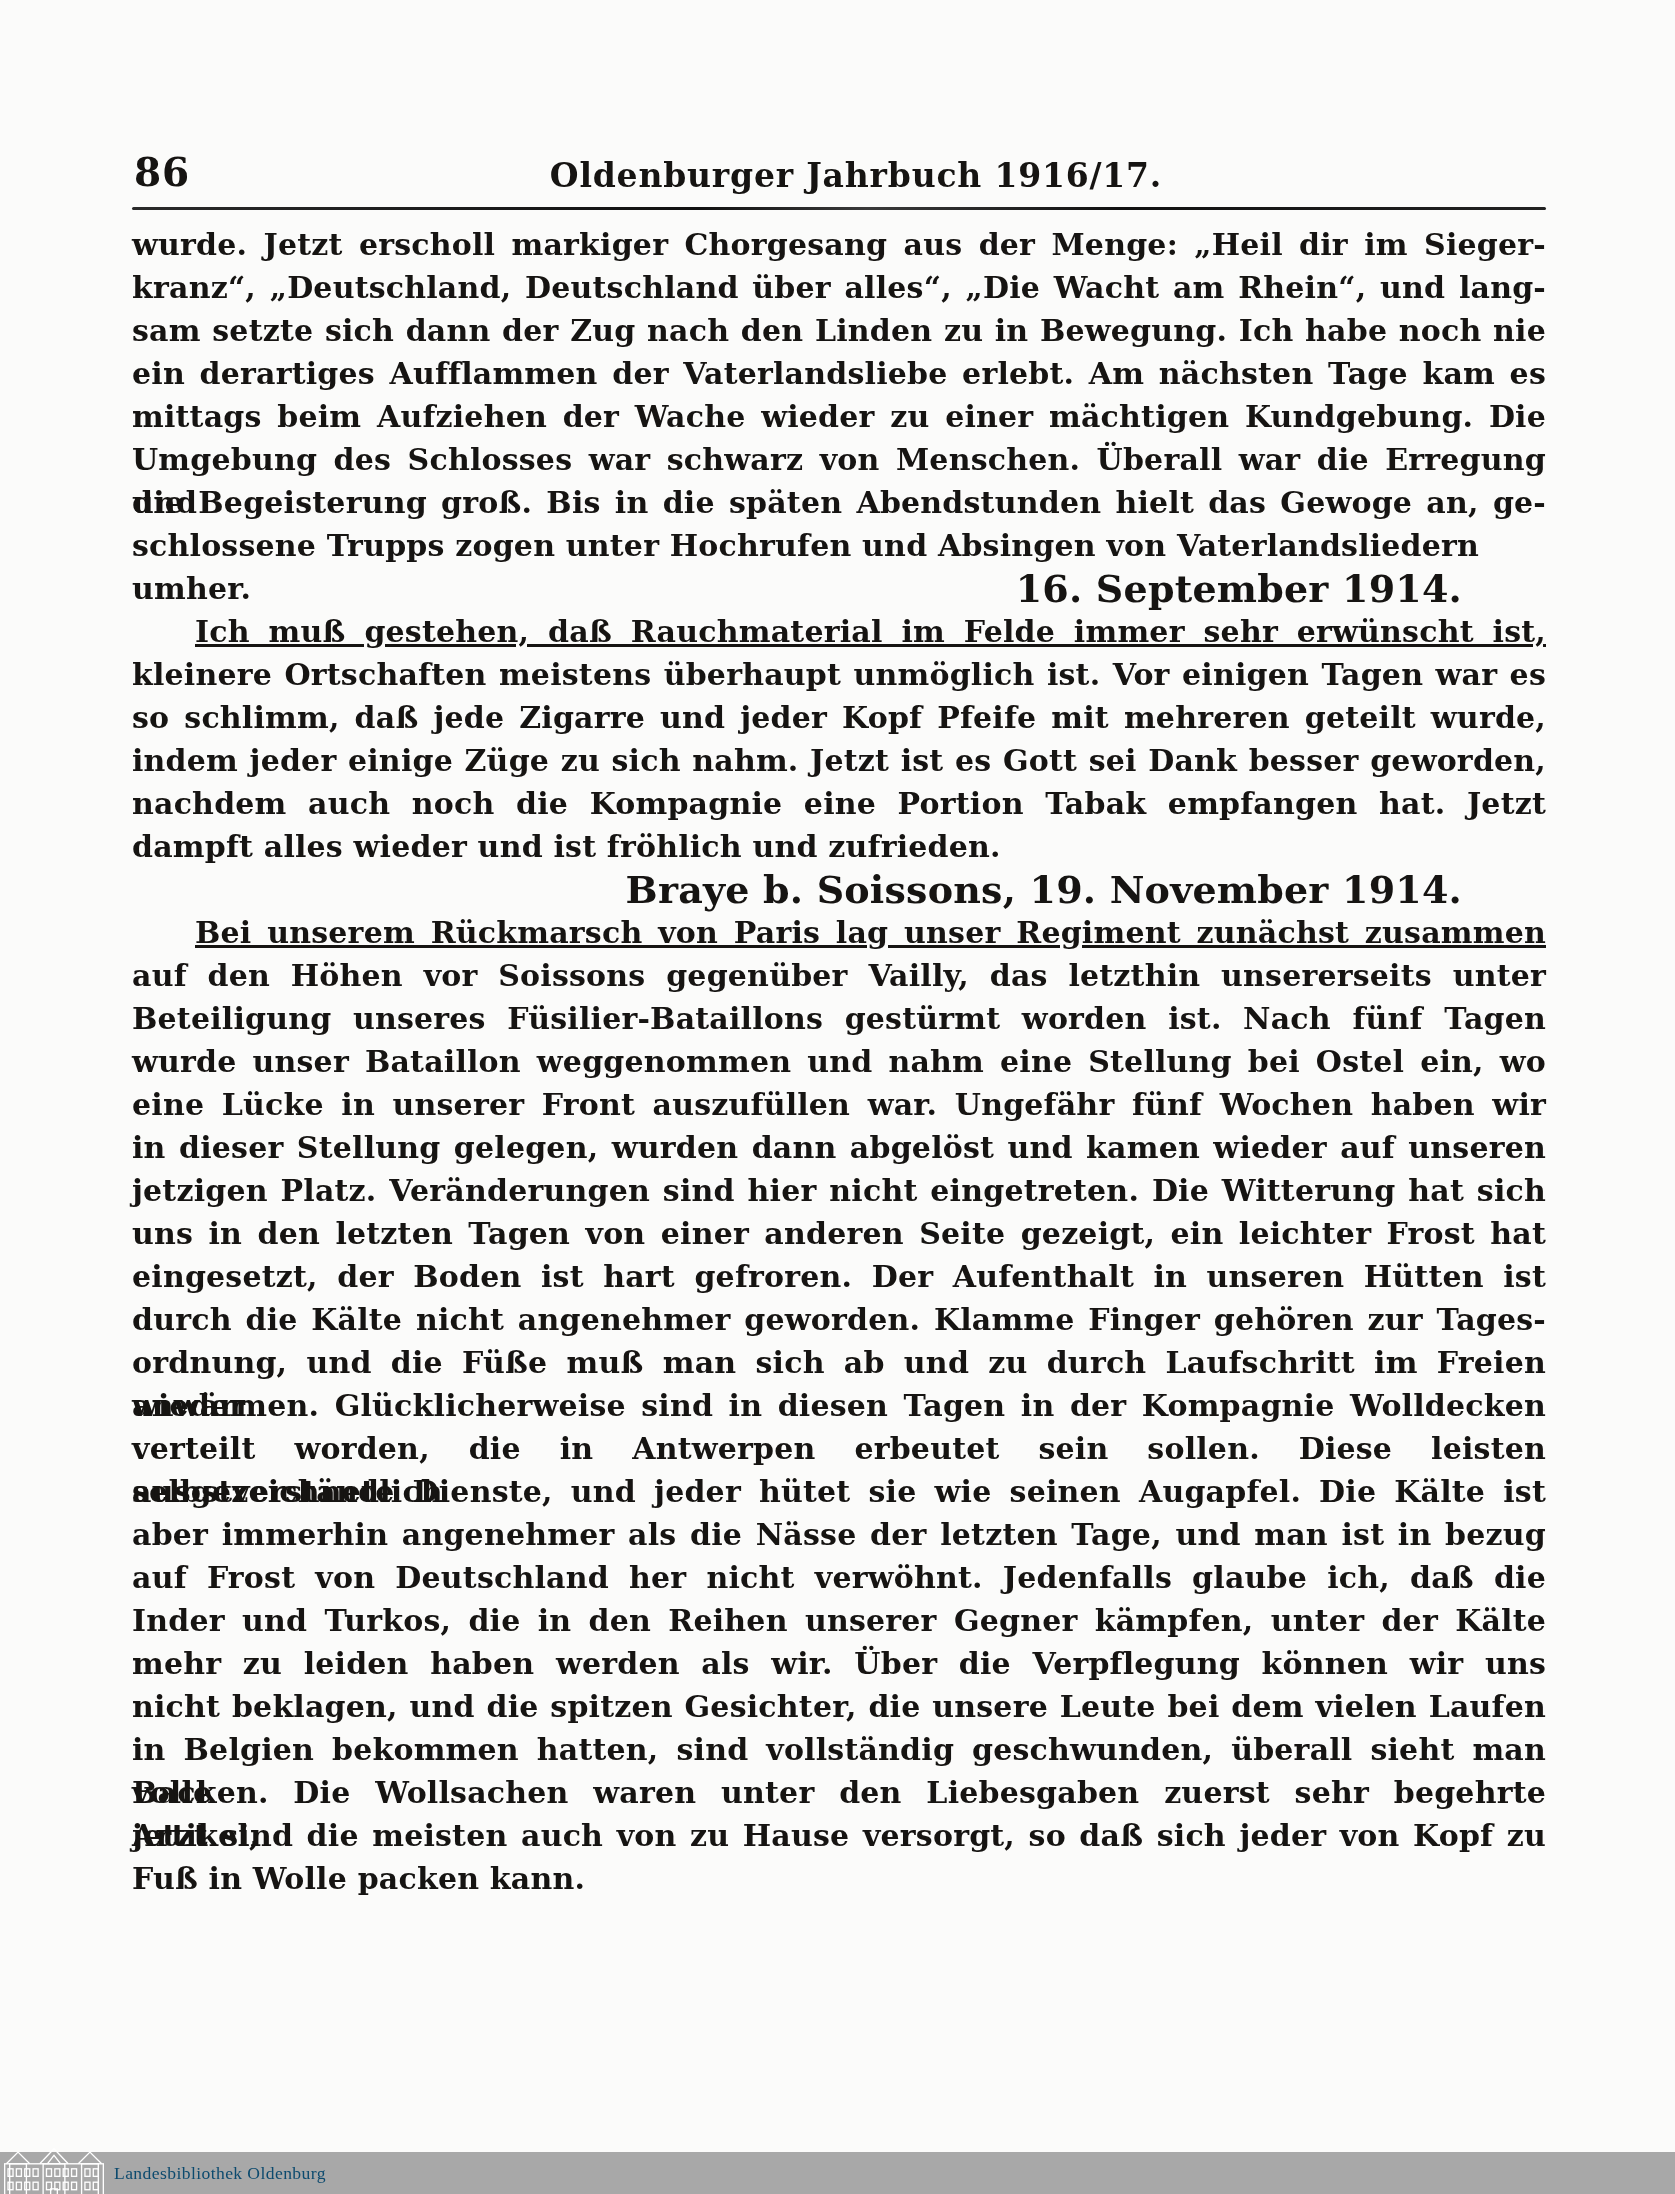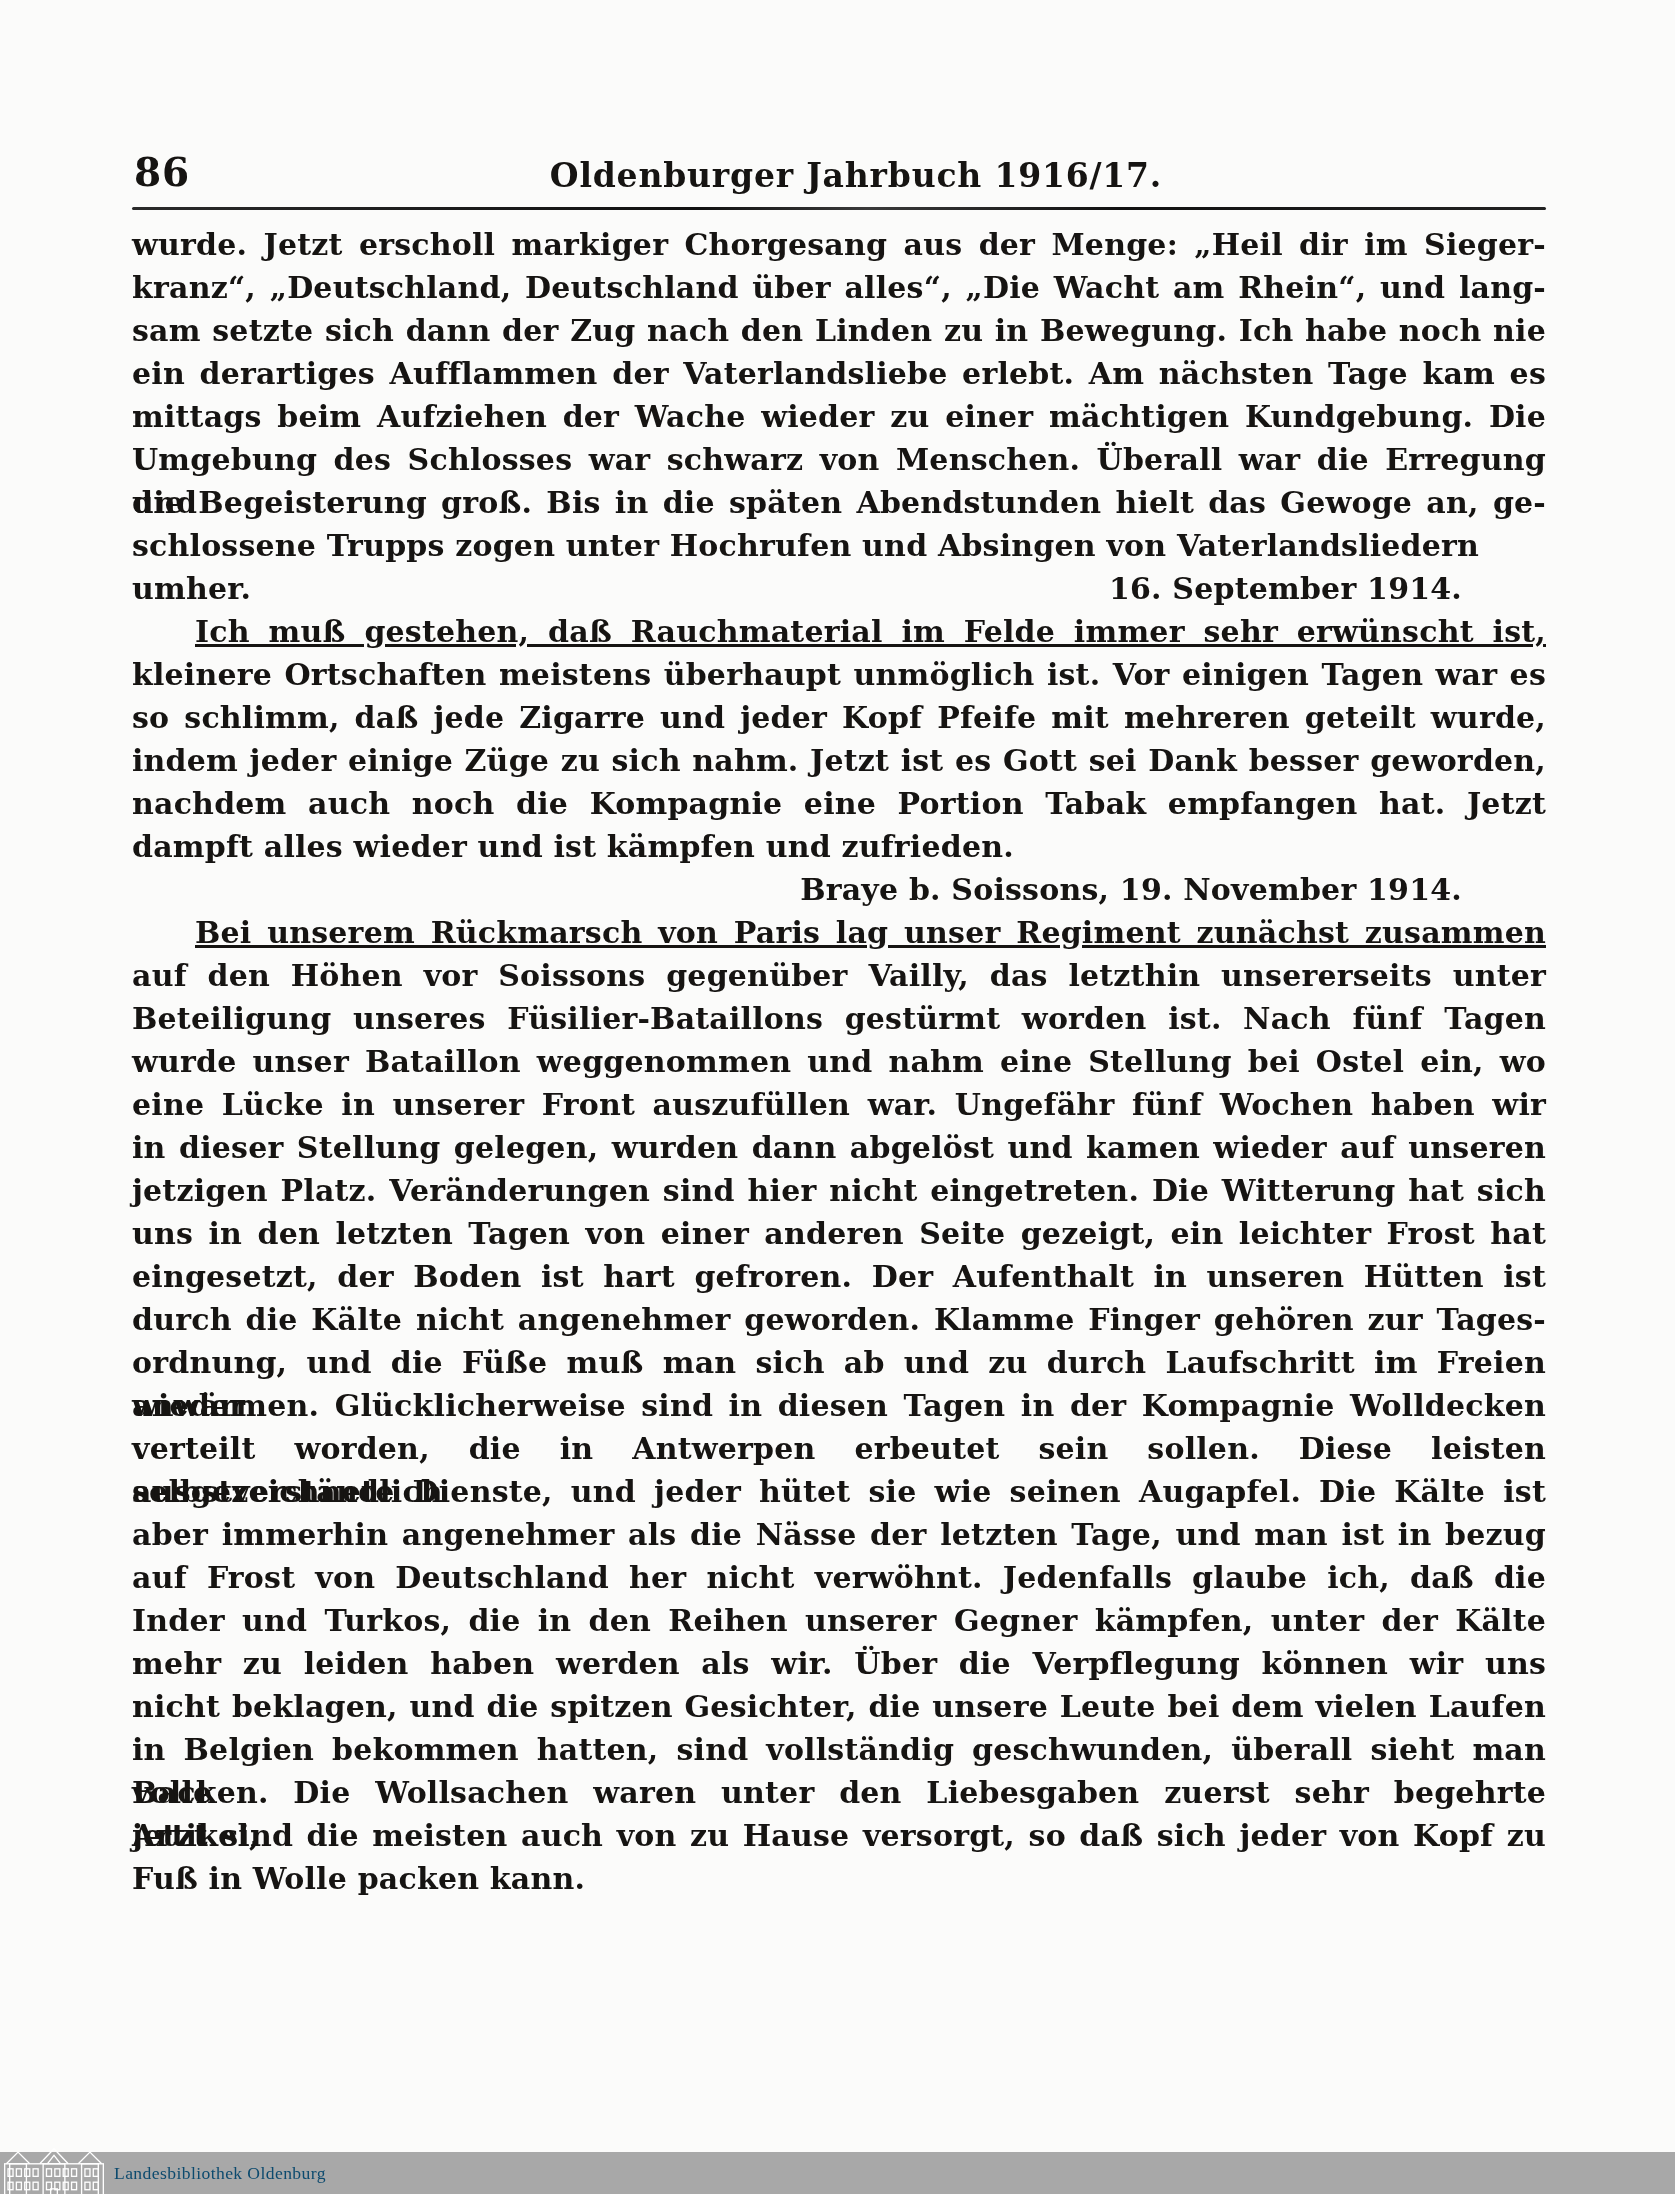--- a/index.html
+++ b/index.html
@@ -60,21 +60,21 @@
     text-align: justify;
     text-align-last: justify;
     letter-spacing: 0.2px;
   }
   .line.last {
     text-align: left;
     text-align-last: left;
   }
   .line.indent { text-indent: 63px; text-decoration: underline; }
   .dateline {
-    font-size: 30px;
+    font-size: 38px;
     font-weight: bold;
     line-height: 43px;
     height: 43px;
     text-align: right;
     padding-right: 84px;
     box-sizing: border-box;
     letter-spacing: 0.2px;
   }
 
   
@@ -122,21 +122,21 @@
       <div class="line">mittags beim Aufziehen der Wache wieder zu einer mächtigen Kundgebung.  Die</div>
       <div class="line">Umgebung des Schlosses war schwarz von Menschen.  Überall war die Erregung und</div>
       <div class="line">die Begeisterung groß.  Bis in die späten Abendstunden hielt das Gewoge an, ge-</div>
       <div class="line last">schlossene Trupps zogen unter Hochrufen und Absingen von Vaterlandsliedern umher.</div>
       <div class="dateline">16. September 1914.</div>
       <div class="line indent">Ich muß gestehen, daß Rauchmaterial im Felde immer sehr erwünscht ist,</div>
       <div class="line">kleinere Ortschaften meistens überhaupt unmöglich ist.  Vor einigen Tagen war es</div>
       <div class="line">so schlimm, daß jede Zigarre und jeder Kopf Pfeife mit mehreren geteilt wurde,</div>
       <div class="line">indem jeder einige Züge zu sich nahm.  Jetzt ist es Gott sei Dank besser geworden,</div>
       <div class="line">nachdem auch noch die Kompagnie eine Portion Tabak empfangen hat.  Jetzt</div>
-      <div class="line last">dampft alles wieder und ist kämpfen und zufrieden.</div>
+      <div class="line last">dampft alles wieder und ist fröhlich und zufrieden.</div>
       <div class="dateline">Braye b. Soissons, 19. November 1914.</div>
       <div class="line indent">Bei unserem Rückmarsch von Paris lag unser Regiment zunächst zusammen</div>
       <div class="line">auf den Höhen vor Soissons gegenüber Vailly, das letzthin unsererseits unter</div>
       <div class="line">Beteiligung unseres Füsilier-Bataillons gestürmt worden ist.  Nach fünf Tagen</div>
       <div class="line">wurde unser Bataillon weggenommen und nahm eine Stellung bei Ostel ein, wo</div>
       <div class="line">eine Lücke in unserer Front auszufüllen war.  Ungefähr fünf Wochen haben wir</div>
       <div class="line">in dieser Stellung gelegen, wurden dann abgelöst und kamen wieder auf unseren</div>
       <div class="line">jetzigen Platz.  Veränderungen sind hier nicht eingetreten.  Die Witterung hat sich</div>
       <div class="line">uns in den letzten Tagen von einer anderen Seite gezeigt, ein leichter Frost hat</div>
       <div class="line">eingesetzt, der Boden ist hart gefroren.  Der Aufenthalt in unseren Hütten ist</div>

